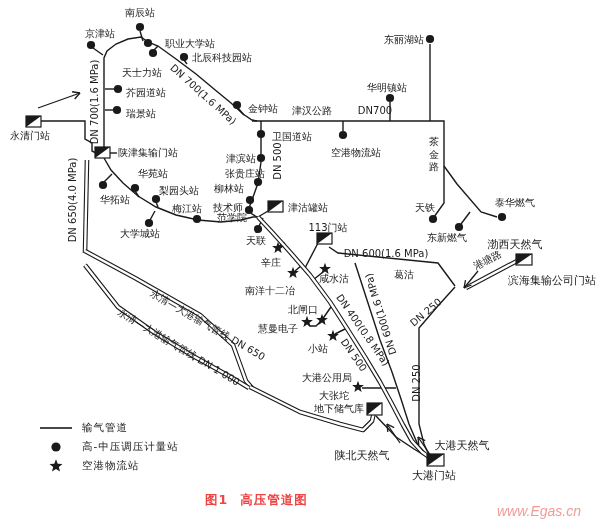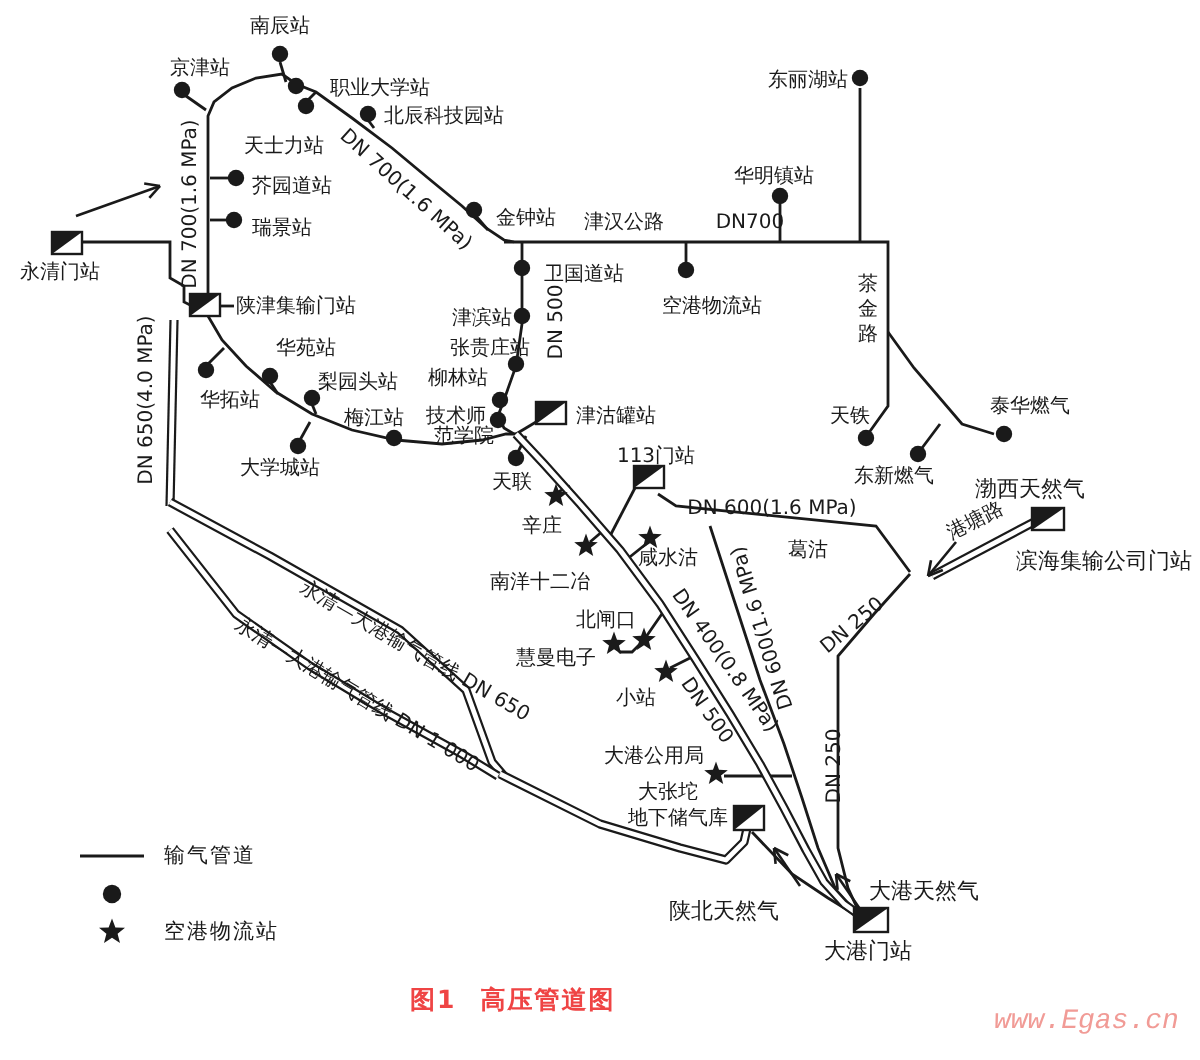--- a/index.html
+++ b/index.html
@@ -8,21 +8,21 @@
   #map{position:absolute;left:0;top:0;}
   #map text{fill:#1a1a1a;}
   .legend{position:absolute;left:38px;top:418px;}
   .legend-row{display:flex;align-items:center;height:19px;}
   .legend-sym{width:36px;display:flex;justify-content:center;align-items:center;}
   .legend-label{font-size:10.5px;color:#1a1a1a;margin-left:8px;letter-spacing:1px;white-space:nowrap;}
   .caption{position:absolute;left:205px;top:492px;font-size:12.5px;font-weight:bold;color:#ef4444;
            letter-spacing:1px;white-space:nowrap;}
   .caption .gap{display:inline-block;width:12px;}
   .watermark{position:absolute;left:497px;top:503px;font-size:14px;font-style:italic;
-             font-family:Liberation Mono, monospace;white-space:nowrap;text-align:right;}
+             font-family:Liberation Sans, sans-serif;white-space:nowrap;text-align:right;}
 </style>
 </head>
 <body>
 
 <div class="figure">
   <svg id="map" width="600" height="530" viewBox="0 0 600 530">
       <polyline points="41,121 85,121 85,139 92,143 92,151 98,154" fill="none" stroke="#1a1a1a" stroke-width="1.4"></polyline>
       <polyline points="104,152 104,58 107,51 116,44 128,39 141,37 148,42 158,46 176,59 196,74 214,89 231,103 243,114 252,120 257,121" fill="none" stroke="#1a1a1a" stroke-width="1.4"></polyline>
       <polyline points="252,121 444,121 444,203 434,217" fill="none" stroke="#1a1a1a" stroke-width="1.4"></polyline>
       <polyline points="261,121 261,162 258,183 252,200 249,208 252,214 257,217" fill="none" stroke="#1a1a1a" stroke-width="1.4"></polyline>
@@ -198,20 +198,21 @@
           </svg>
       </span>
       <span class="legend-label">输气管道</span>
     </div>
     <div class="legend-row">
       <span class="legend-sym">
         <svg width="34" height="14" viewBox="0 0 34 14">
             <circle cx="17" cy="7" r="4.6" fill="#1a1a1a"></circle>
           </svg>
       </span>
+      <span class="legend-label">高-中压调压计量站</span>
     </div>
     <div class="legend-row">
       <span class="legend-sym">
         <svg width="34" height="16" viewBox="0 0 34 16">
             <polygon id="legend-star" fill="#1a1a1a" points="17.0,1.2 18.7,5.7 23.5,5.9 19.8,8.9 21.0,13.5 17.0,10.9 13.0,13.5 14.2,8.9 10.5,5.9 15.3,5.7"></polygon>
           </svg>
       </span>
       <span class="legend-label">空港物流站</span>
     </div>
   </div>

